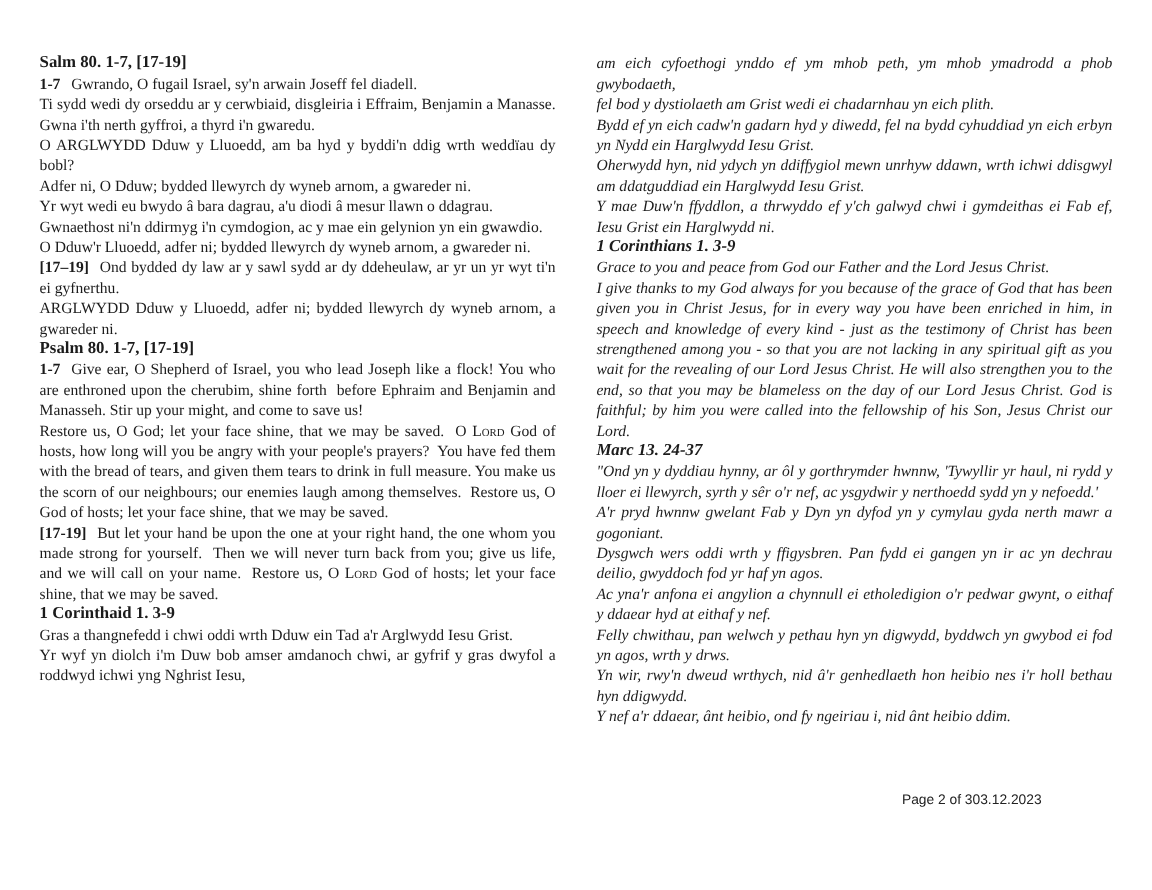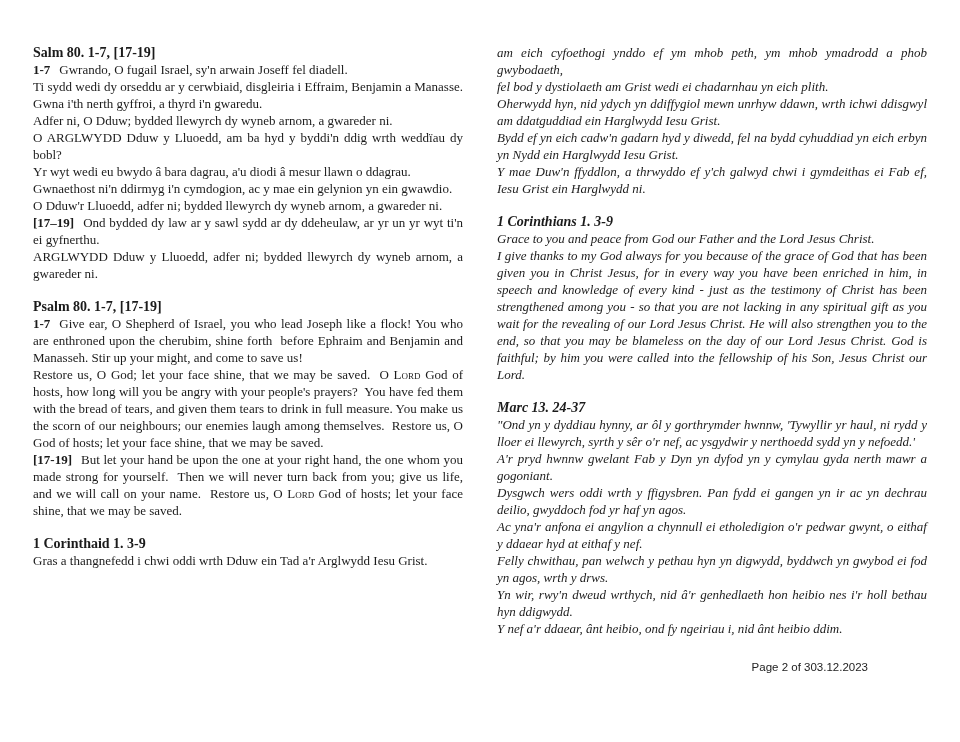--- a/index.html
+++ b/index.html
@@ -12,21 +12,21 @@
     overflow: hidden;
   }
   .page { position: absolute; inset: 0; }
   .col {
     position: absolute;
     top: 44px;
     width: 430px;
   }
   .col-left  { left: 33px; }
   .col-right { left: 497px; font-style: italic; }
-  .block + .block { margin-top: 16px; }
+  .block + .block { margin-top: 0; }
   .heading {
     font-size: 14px;
     font-weight: bold;
     line-height: 17px;
     margin: 0;
   }
   .para {
     font-size: 13px;
     line-height: 17px;
     margin: 0;
@@ -48,45 +48,46 @@
 </style>
 </head>
 <body>
 
 <div class="page">
   <div class="col col-left" id="col-0">
       <div class="block">
         <div class="heading">Salm 80. 1-7, [17-19]</div>
         <p class="para"><span class="vref">1-7</span><span>Gwrando, O fugail Israel, sy'n arwain Joseff fel diadell.</span></p>
         <p class="para"><span>Ti sydd wedi dy orseddu ar y cerwbiaid, disgleiria i Effraim, Benjamin a Manasse. Gwna i'th nerth gyffroi, a thyrd i'n gwaredu.</span></p>
+        <p class="para"><span>O ARGLWYDD Dduw y Lluoedd, am ba hyd y byddi'n ddig wrth weddïau dy bobl?</span></p>
         <p class="para"><span>Adfer ni, O Dduw; bydded llewyrch dy wyneb arnom, a gwareder ni.</span></p>
-        <p class="para"><span>O ARGLWYDD Dduw y Lluoedd, am ba hyd y byddi'n ddig wrth weddïau dy bobl?</span></p>
         <p class="para"><span>Yr wyt wedi eu bwydo â bara dagrau, a'u diodi â mesur llawn o ddagrau.</span></p>
         <p class="para"><span>Gwnaethost ni'n ddirmyg i'n cymdogion, ac y mae ein gelynion yn ein gwawdio.</span></p>
         <p class="para"><span>O Dduw'r Lluoedd, adfer ni; bydded llewyrch dy wyneb arnom, a gwareder ni.</span></p>
         <p class="para"><span class="vref">[17–19]</span><span>Ond bydded dy law ar y sawl sydd ar dy ddeheulaw, ar yr un yr wyt ti'n ei gyfnerthu.</span></p>
         <p class="para"><span>ARGLWYDD Dduw y Lluoedd, adfer ni; bydded llewyrch dy wyneb arnom, a gwareder ni.</span></p>
       </div>
       <div class="block">
         <div class="heading">Psalm 80. 1-7, [17-19]</div>
         <p class="para"><span class="vref">1-7</span><span>Give ear, O Shepherd of Israel, you who lead Joseph like a flock! You who are enthroned upon the cherubim, shine forth&nbsp; before Ephraim and Benjamin and Manasseh. Stir up your might, and come to save us!</span></p>
         <p class="para"><span>Restore us, O God; let your face shine, that we may be saved.&nbsp; O </span><span class="sc">Lord</span><span> God of hosts, how long will you be angry with your people's prayers?&nbsp; You have fed them with the bread of tears, and given them tears to drink in full measure. You make us the scorn of our neighbours; our enemies laugh among themselves.&nbsp; Restore us, O God of hosts; let your face shine, that we may be saved.</span></p>
         <p class="para"><span class="vref">[17-19]</span><span>But let your hand be upon the one at your right hand, the one whom you made strong for yourself.&nbsp; Then we will never turn back from you; give us life, and we will call on your name.&nbsp; Restore us, O </span><span class="sc">Lord</span><span> God of hosts; let your face shine, that we may be saved.</span></p>
       </div>
       <div class="block">
         <div class="heading">1 Corinthaid 1. 3-9</div>
         <p class="para"><span>Gras a thangnefedd i chwi oddi wrth Dduw ein Tad a'r Arglwydd Iesu Grist.</span></p>
+        <p class="para"><span>Yr wyf yn diolch i'm Duw bob amser amdanoch chwi, ar gyfrif y gras dwyfol a roddwyd ichwi yng Nghrist Iesu,</span></p>
       </div>
     </div>
   <div class="col col-right" id="col-1">
       <div class="block">
         <p class="para"><span>am eich cyfoethogi ynddo ef ym mhob peth, ym mhob ymadrodd a phob gwybodaeth,</span></p>
         <p class="para"><span>fel bod y dystiolaeth am Grist wedi ei chadarnhau yn eich plith.</span></p>
+        <p class="para"><span>Bydd ef yn eich cadw'n gadarn hyd y diwedd, fel na bydd cyhuddiad yn eich erbyn yn Nydd ein Harglwydd Iesu Grist.</span></p>
         <p class="para"><span>Oherwydd hyn, nid ydych yn ddiffygiol mewn unrhyw ddawn, wrth ichwi ddisgwyl am ddatguddiad ein Harglwydd Iesu Grist.</span></p>
-        <p class="para"><span>Bydd ef yn eich cadw'n gadarn hyd y diwedd, fel na bydd cyhuddiad yn eich erbyn yn Nydd ein Harglwydd Iesu Grist.</span></p>
         <p class="para"><span>Y mae Duw'n ffyddlon, a thrwyddo ef y'ch galwyd chwi i gymdeithas ei Fab ef, Iesu Grist ein Harglwydd ni.</span></p>
       </div>
       <div class="block">
         <div class="heading">1 Corinthians 1. 3-9</div>
         <p class="para"><span>Grace to you and peace from God our Father and the Lord Jesus Christ.</span></p>
         <p class="para"><span>I give thanks to my God always for you because of the grace of God that has been given you in Christ Jesus, for in every way you have been enriched in him, in speech and knowledge of every kind - just as the testimony of Christ has been strengthened among you - so that you are not lacking in any spiritual gift as you wait for the revealing of our Lord Jesus Christ. He will also strengthen you to the end, so that you may be blameless on the day of our Lord Jesus Christ. God is faithful; by him you were called into the fellowship of his Son, Jesus Christ our Lord.</span></p>
       </div>
       <div class="block">
         <div class="heading">Marc 13. 24-37</div>
         <p class="para"><span>"Ond yn y dyddiau hynny, ar ôl y gorthrymder hwnnw, 'Tywyllir yr haul, ni rydd y lloer ei llewyrch, syrth y sêr o'r nef, ac ysgydwir y nerthoedd sydd yn y nefoedd.'</span></p>

